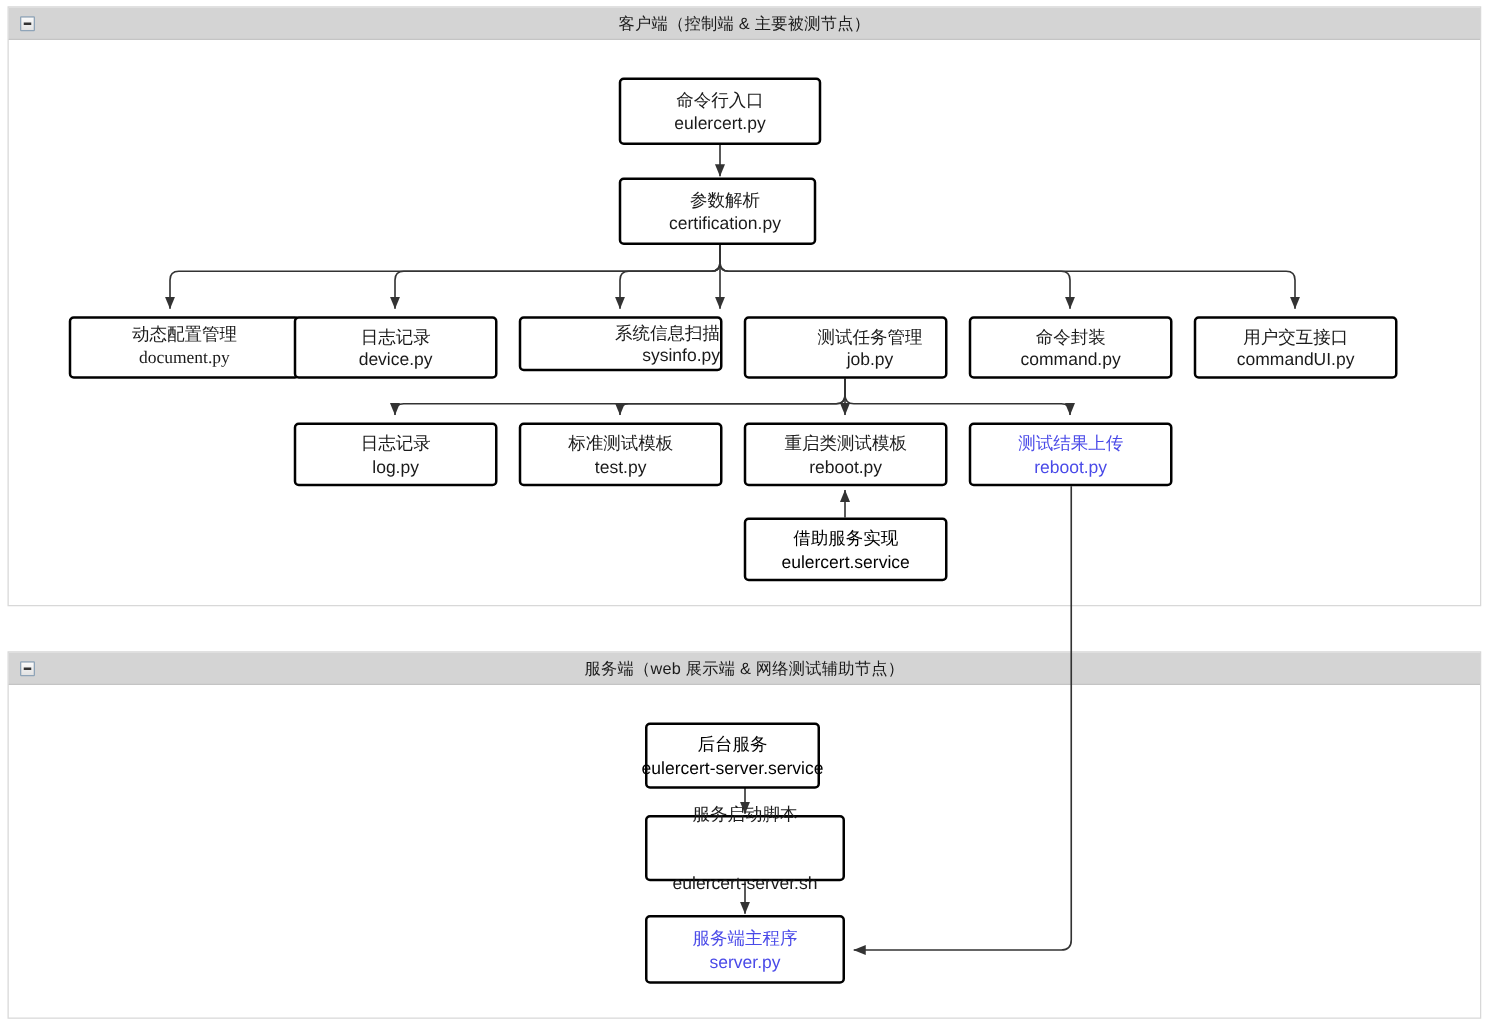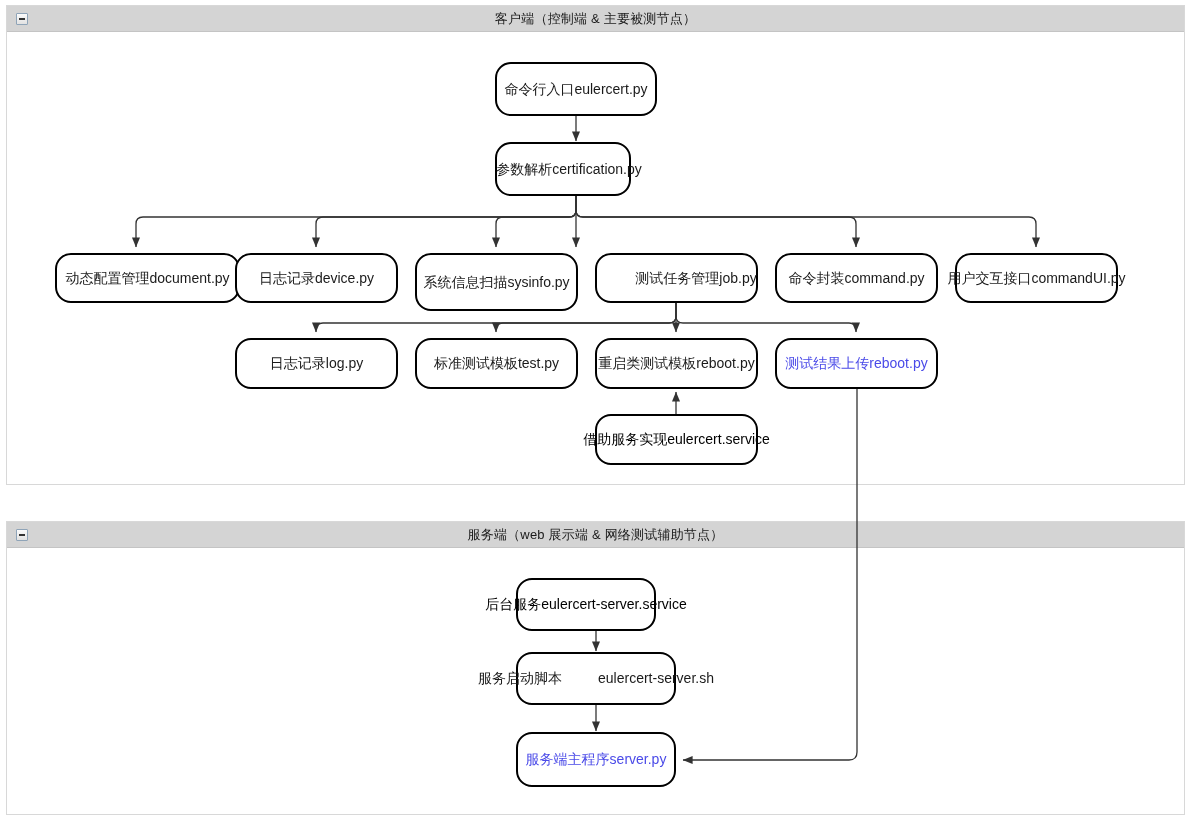--- a/index.html
+++ b/index.html
@@ -68,24 +68,24 @@
     top: 0;
     width: 1191px;
     height: 821px;
     pointer-events: none;
   }
 
   .node {
     position: absolute;
     box-sizing: border-box;
     border: 2px solid #000000;
-    border-radius: 16px;
+    border-radius: 4px;
     background: #ffffff;
     display: flex;
-    flex-direction: row;
+    flex-direction: column;
     align-items: center;
     justify-content: center;
     line-height: 1.32;
     z-index: 3;
   }
   .node .l1 { font-size: 14px; color: #1a1a1a; white-space: nowrap; }
   .node .l2 { font-size: 14px; color: #1a1a1a; white-space: nowrap; }
   .node.orange .l1, .node.orange .l2 { color: #000000; }
   .node.blue .l1, .node.blue .l2 { color: #4a4ae8; }
 </style>
@@ -142,36 +142,36 @@
 
       <path d="M857,389 L857,752 Q857,760 849,760 L683,760"></path>
     </g>
   </svg>
 
   <div class="node" style="left:495px; top:62px; width:162px; height:54px;">
     <span class="l1">命令行入口</span>
     <span class="l2">eulercert.py</span>
   </div>
 
-  <div class="node" style="left:495px; top:142px; width:136px; height:54px;padding-left:12px;">
+  <div class="node" style="left:495px; top:142px; width:158px; height:54px;padding-left:12px;">
     <span class="l1">参数解析</span>
     <span class="l2">certification.py</span>
   </div>
 
-  <div class="node" style="left:55px; top:253px; width:185px; height:50px;">
+  <div class="node" style="left:55px; top:253px; width:185px; height:50px;font-family:Liberation Serif, serif;">
     <span class="l1">动态配置管理</span>
     <span class="l2">document.py</span>
   </div>
 
   <div class="node" style="left:235px; top:253px; width:163px; height:50px;">
     <span class="l1">日志记录</span>
     <span class="l2">device.py</span>
   </div>
 
-  <div class="node" style="left:415px; top:253px; width:163px; height:58px;">
+  <div class="node" style="left:415px; top:253px; width:163px; height:44px;align-items:flex-end;">
     <span class="l1">系统信息扫描</span>
     <span class="l2">sysinfo.py</span>
   </div>
 
   <div class="node" style="left:595px; top:253px; width:163px; height:50px;padding-left:39px;">
     <span class="l1">测试任务管理</span>
     <span class="l2">job.py</span>
   </div>
 
   <div class="node" style="left:775px; top:253px; width:163px; height:50px;">

